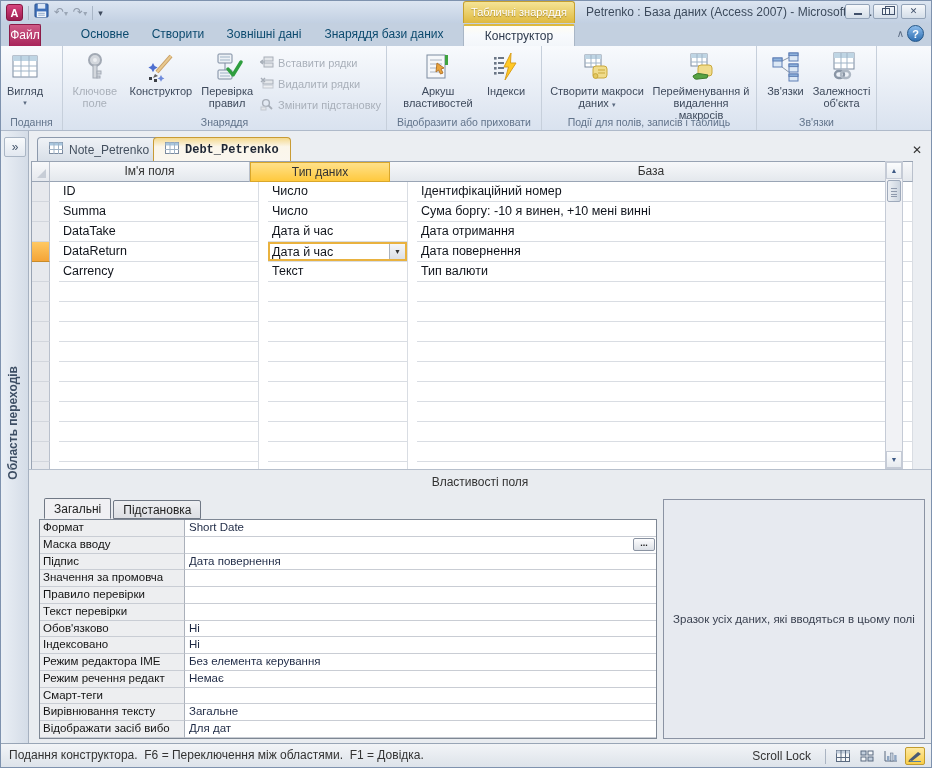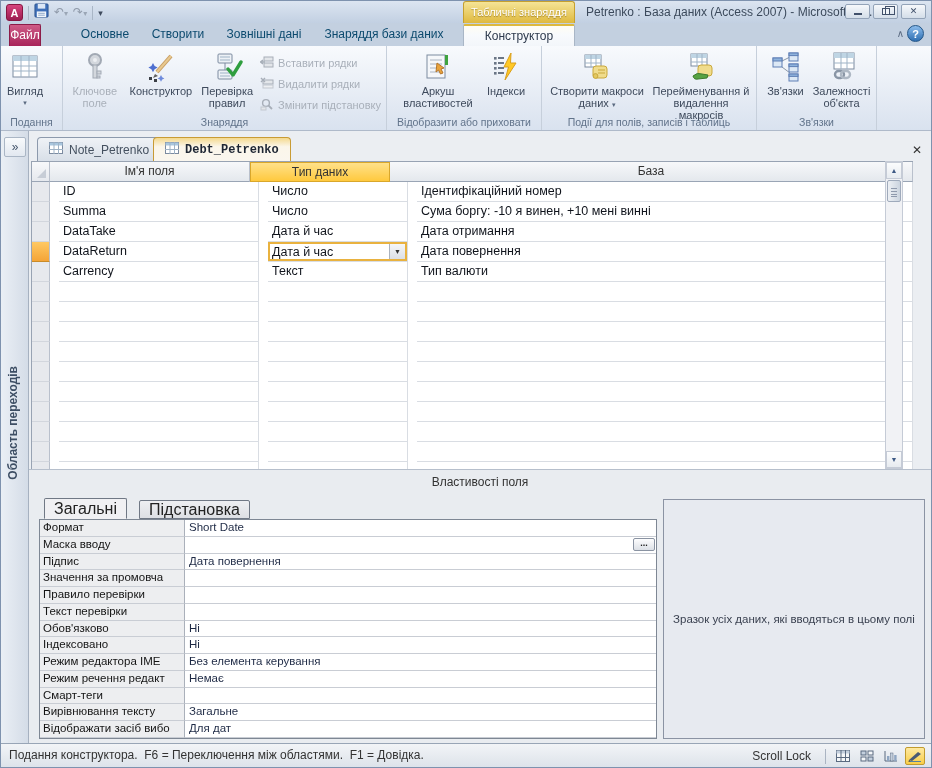--- a/index.html
+++ b/index.html
@@ -125,23 +125,23 @@
   .sb-thumb::after { content:""; position:absolute; left:3px; right:3px; top:7px; height:7px;
     border-top:1px solid #8E99AC; border-bottom:1px solid #8E99AC;
     background:linear-gradient(#8E99AC 1px, transparent 1px) center/100% 3px; }
 
   
   .bottom { position:absolute; left:28px; right:0; top:338px; bottom:0;
     background:#E9ECF0; border-top:1px solid #B6BFCC; }
   .divider-label { text-align:center; font-size:12px; color:#333; padding-top:5px; }
   .propsheet { position:absolute; left:10px; top:28px; width:618px; bottom:4px; }
   .ps-tabs { height:21px; display:flex; align-items:flex-end; padding-left:5px; position:relative; z-index:2; }
-  .ps-tab { height:19px; line-height:18px; padding:0 9px; font-size:16px;
+  .ps-tab { height:19px; line-height:18px; padding:0 9px; font-size:12px;
     border:1px solid #707885; background:linear-gradient(#EEEFF2,#DDDFE4);
-    color:#222; margin-right:12px; border-radius:2px 2px 0 0; }
+    color:#222; margin-right:2px; border-radius:2px 2px 0 0; }
   .ps-tab.active { height:21px; line-height:20px; background:#F0F0F3; border-bottom:1px solid #F0F0F3; }
   .ps-grid { position:absolute; left:0; right:0; top:21px; bottom:0;
     border:1px solid #7E8794; background:#fff; display:flex; flex-direction:column; }
   .ps-row { flex:1; display:flex; min-height:0; }
   .ps-label { width:145px; background:#EDEEF0; border-right:1px solid #AAB0BA;
     border-bottom:1px solid #C9CDD4; font-size:11.5px; color:#141414;
     padding:1px 3px 0; white-space:nowrap; overflow:hidden; }
   .ps-value { flex:1; border-bottom:1px solid #C9CDD4; font-size:11.5px; color:#1E2A45;
     padding:1px 4px 0; position:relative; white-space:nowrap; overflow:hidden; }
   .builder-btn { position:absolute; right:1px; top:1px; width:22px; height:13px;

